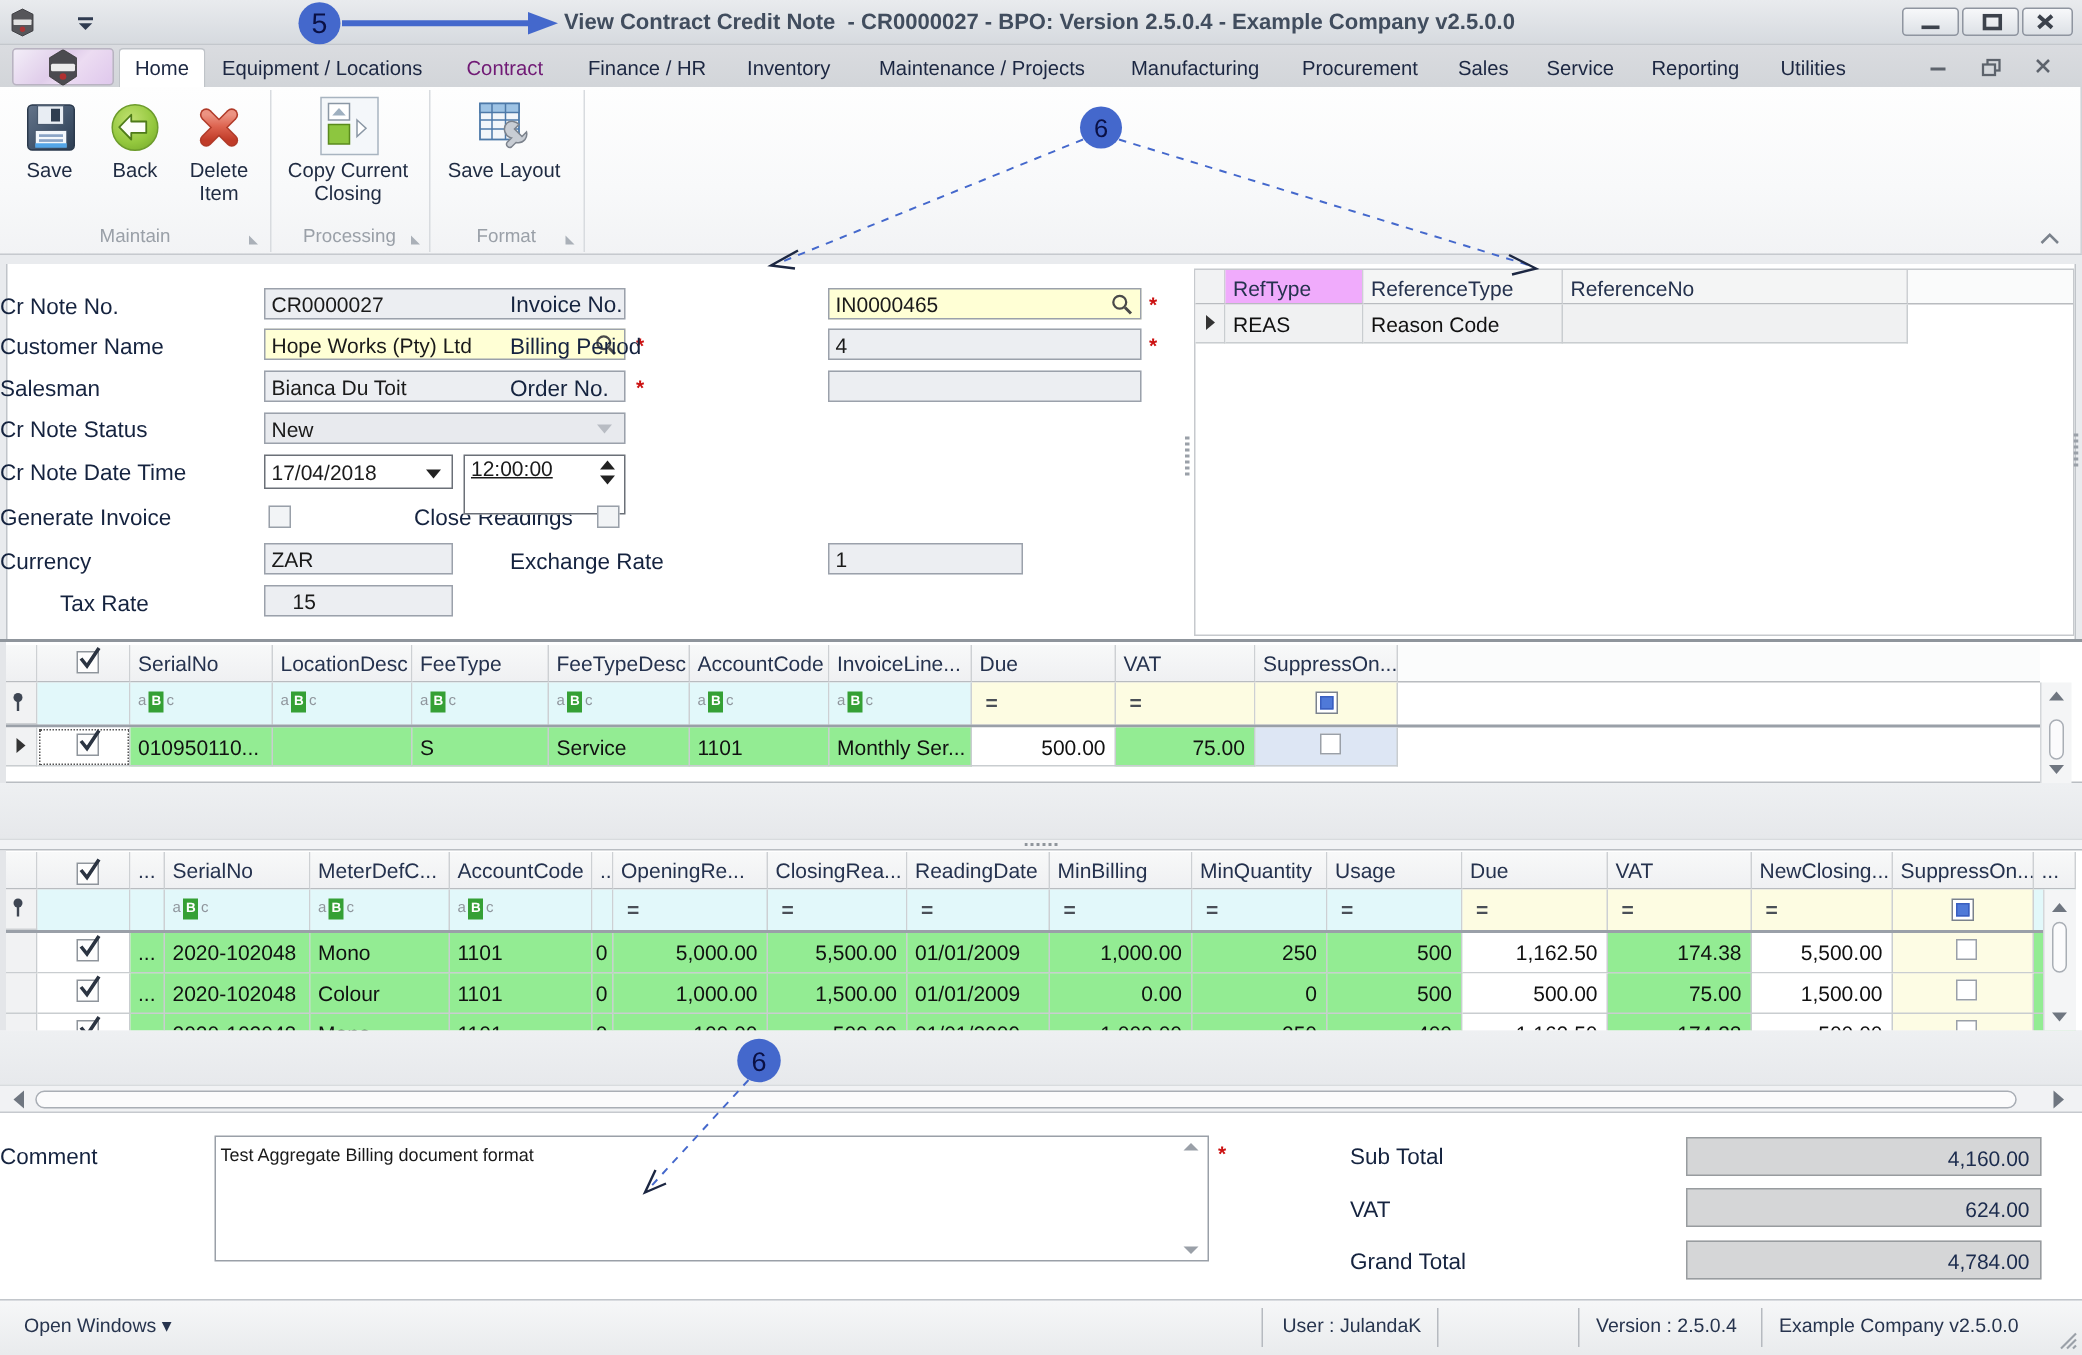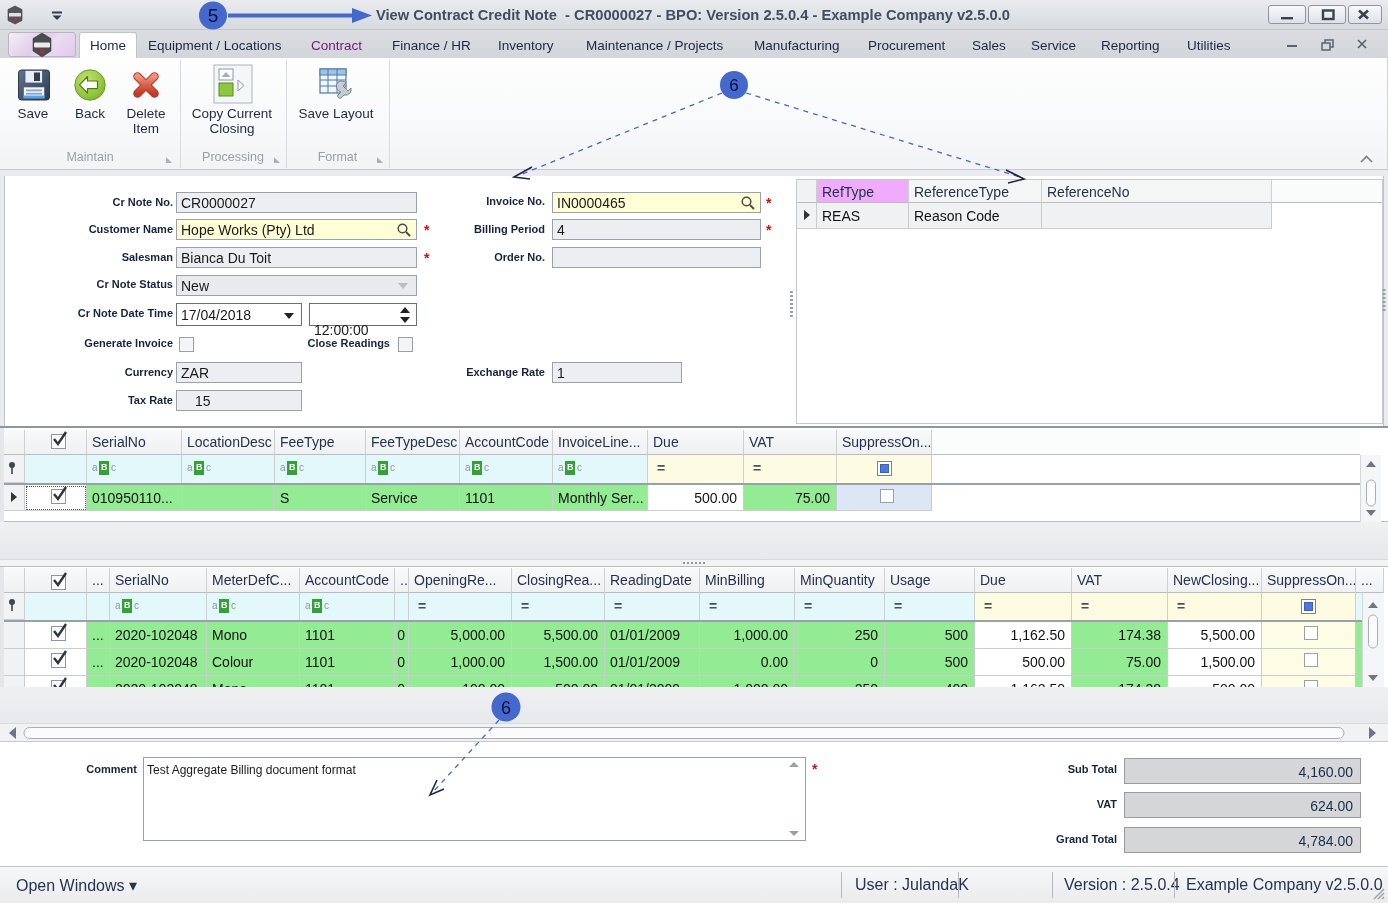--- a/index.html
+++ b/index.html
@@ -1,27 +1,27 @@
 <!DOCTYPE html>
 <html><head>
 <meta charset="utf-8">
 <style>
   * { margin:0; padding:0; box-sizing:border-box; }
   html,body { width:1388px; height:903px; overflow:hidden; }
   body { font-family:"Liberation Sans", sans-serif; font-size:13px; color:#1c2742; position:relative; background:#e9ebee; }
   .abs { position:absolute; }
-  .lbl { position:absolute; font-weight:bold; color:#15233f; text-align:right; font-size:11px; }
+  .lbl { position:absolute; font-weight:normal; color:#15233f; text-align:left; font-size:15px; }
   .fld { position:absolute; border:1px solid #9ba1ab; background:#eceef2; font-size:14px; color:#1a1a1a; padding:2px 4px 0 4px; height:21px; white-space:nowrap; }
   .ast { position:absolute; color:#cc1111; font-weight:bold; font-size:14px; }
   .hcell { position:absolute; border-right:1px solid #cdd0d3; border-bottom:1px solid #b9bcc0; background:linear-gradient(#f8f9f9,#eff0f2); color:#25324e; padding:4px 0 0 5px; font-size:14px; overflow:hidden; white-space:nowrap; }
   .fcell { position:absolute; border-right:1px solid #cdd0d3; background:#e2f8fa; overflow:hidden; }
   .dcell { position:absolute; border-right:1px solid #c9cdd0; border-bottom:1px solid #c9cdd0; background:#93ec93; color:#111; padding:5px 0 0 5px; font-size:14px; overflow:hidden; white-space:nowrap; }
   .num { text-align:right; padding:5px 6px 0 0; }
   .cream { background:#fdfce2; }
-  .sbtext { position:absolute; color:#27344e; font-size:16px; top:9px; }
+  .sbtext { position:absolute; color:#27344e; font-size:13px; top:9px; }
   .sep { position:absolute; width:1px; background:#b6bac0; }
   .abc::before { content:"a"; position:absolute; left:5px; top:7px; font-size:10px; color:#8f959c; }
   .abc::after { content:"c"; position:absolute; left:24px; top:7px; font-size:10px; color:#8f959c; }
   .abc { background-image:linear-gradient(#35a035,#35a035); background-size:10px 14px; background-position:12px 6px; background-repeat:no-repeat; }
   .bletter { position:absolute; left:14px; top:7px; font-size:9px; font-weight:bold; color:#fff; }
   .eq::before { content:"="; position:absolute; left:9px; top:5px; color:#4a4f57; font-weight:bold; font-size:14px; }
   .chk { margin:-1px auto 0; width:14px; height:14px; border:1px solid #9aa0a8; background:#fff; }
   .chkd { margin:-1px auto 0; width:15px; height:15px; border:1px solid #8f959c; background:#fdfdfd; position:relative; }
 </style>
 </head>
@@ -189,21 +189,21 @@
 <div class="ast" style="left:424px;top:250px;">*</div>
 <div class="fld" style="left:176px;top:275px;width:241px;background:#e8eaee;">New</div>
 <svg class="abs" style="left:396px;top:281px" width="14" height="10" viewBox="0 0 14 10">
     <polygon points="2,2 12,2 7,8" fill="#b8bcc3"></polygon>
   </svg>
 
 <div class="fld" style="left:176px;top:303px;width:126px;height:23px;background:#fff;border-color:#6b7078;padding-top:3px;">17/04/2018</div>
 <svg class="abs" style="left:282px;top:312px" width="14" height="8" viewBox="0 0 14 8">
     <polygon points="2,1 12,1 7,7" fill="#222"></polygon>
   </svg>
-<div class="fld" style="left:309px;top:303px;width:108px;height:23px;background:#fff;border-color:#6b7078;padding-top:18px;">12:00:00</div>
+<div class="fld" style="left:309px;top:303px;width:108px;height:40px;background:#fff;border-color:#6b7078;padding-top:0;text-decoration:underline;">12:00:00</div>
 <svg class="abs" style="left:398px;top:306px" width="14" height="18" viewBox="0 0 14 18">
     <polygon points="7,1 12,7 2,7" fill="#222"></polygon>
     <polygon points="2,11 12,11 7,17" fill="#222"></polygon>
   </svg>
 
 <div class="abs" style="left:179px;top:337px;width:15px;height:15px;border:1px solid #99a0a9;background:#f2f4f6;"></div>
 <div class="abs" style="left:398px;top:337px;width:15px;height:15px;border:1px solid #99a0a9;background:#f2f4f6;"></div>
 <div class="fld" style="left:176px;top:362px;width:126px;">ZAR</div>
 <div class="fld" style="left:176px;top:390px;width:126px;padding-left:18px;">15</div>
 

